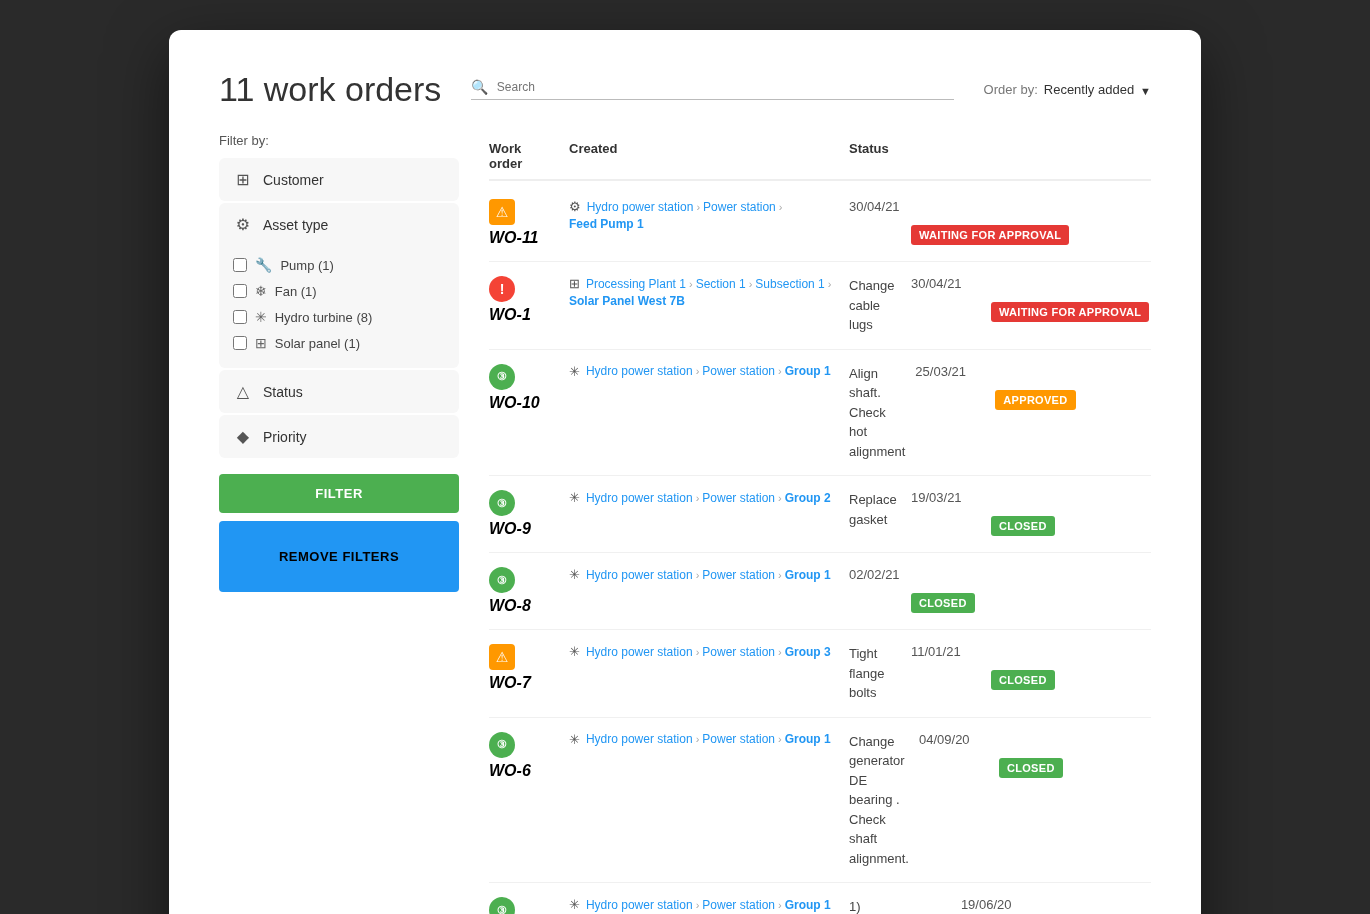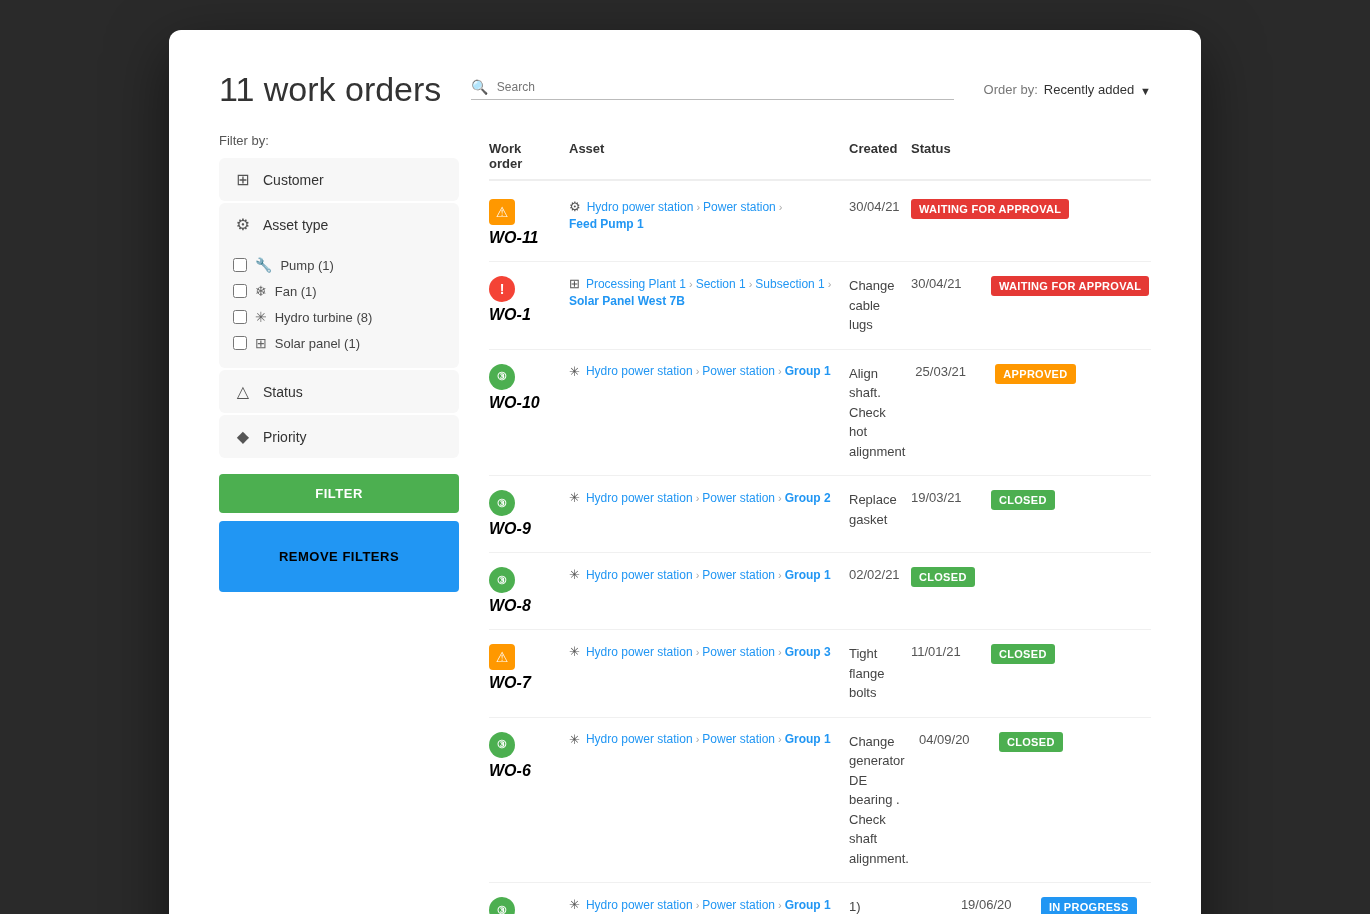--- a/index.html
+++ b/index.html
@@ -228,20 +228,21 @@
     }
     
     .created-cell {
       font-size: 13px;
       color: #555;
     }
     
     .status-cell {
       display: flex;
       align-items: flex-start;
+      margin-top: 26px;
     }
     .badge {
       padding: 4px 8px;
       border-radius: 3px;
       font-size: 11px;
       font-weight: 700;
       letter-spacing: 0.3px;
       white-space: nowrap;
     }
     .badge.waiting { background: #e53935; color: #fff; }
@@ -322,21 +323,20 @@
         </div>
       </div>
 
       <button class="btn-filter">FILTER</button>
       <button class="btn-remove-filters">REMOVE FILTERS</button>
     </div>
 
     <div class="table-area">
       <div class="table-header">
         <div class="col-header">Work<br>order</div>
-        <div class="col-header">Asset</div>
         <div class="col-header">Created</div>
         <div class="col-header">Status</div>
       </div>
 
       <div id="table-body">
           <div class="table-row">
     <div class="wo-cell">
       <div style="width:26px;height:26px;background:#ff9800;border-radius:4px;display:flex;align-items:center;justify-content:center;font-size:14px;color:#fff;">⚠</div>
       <span class="wo-label">WO-11</span>
     </div>

